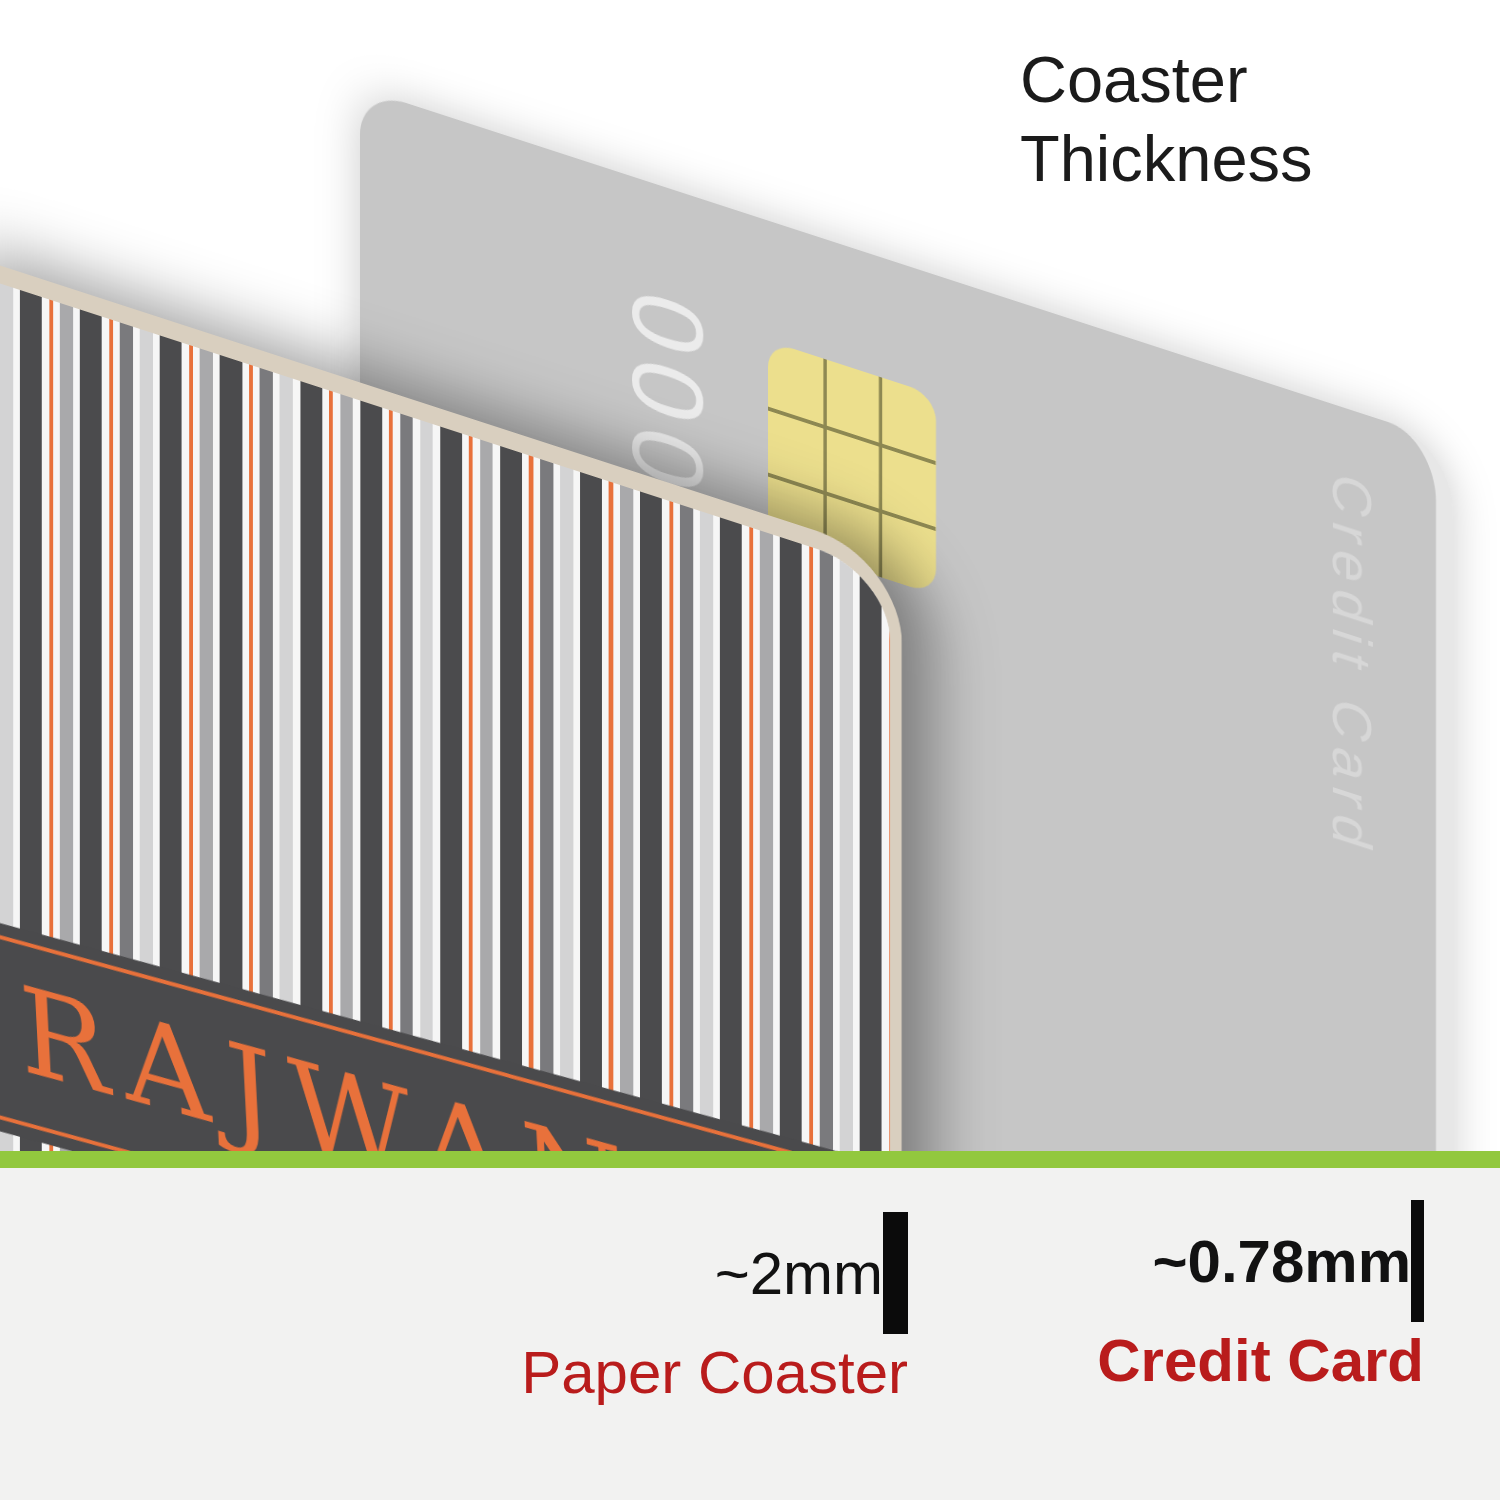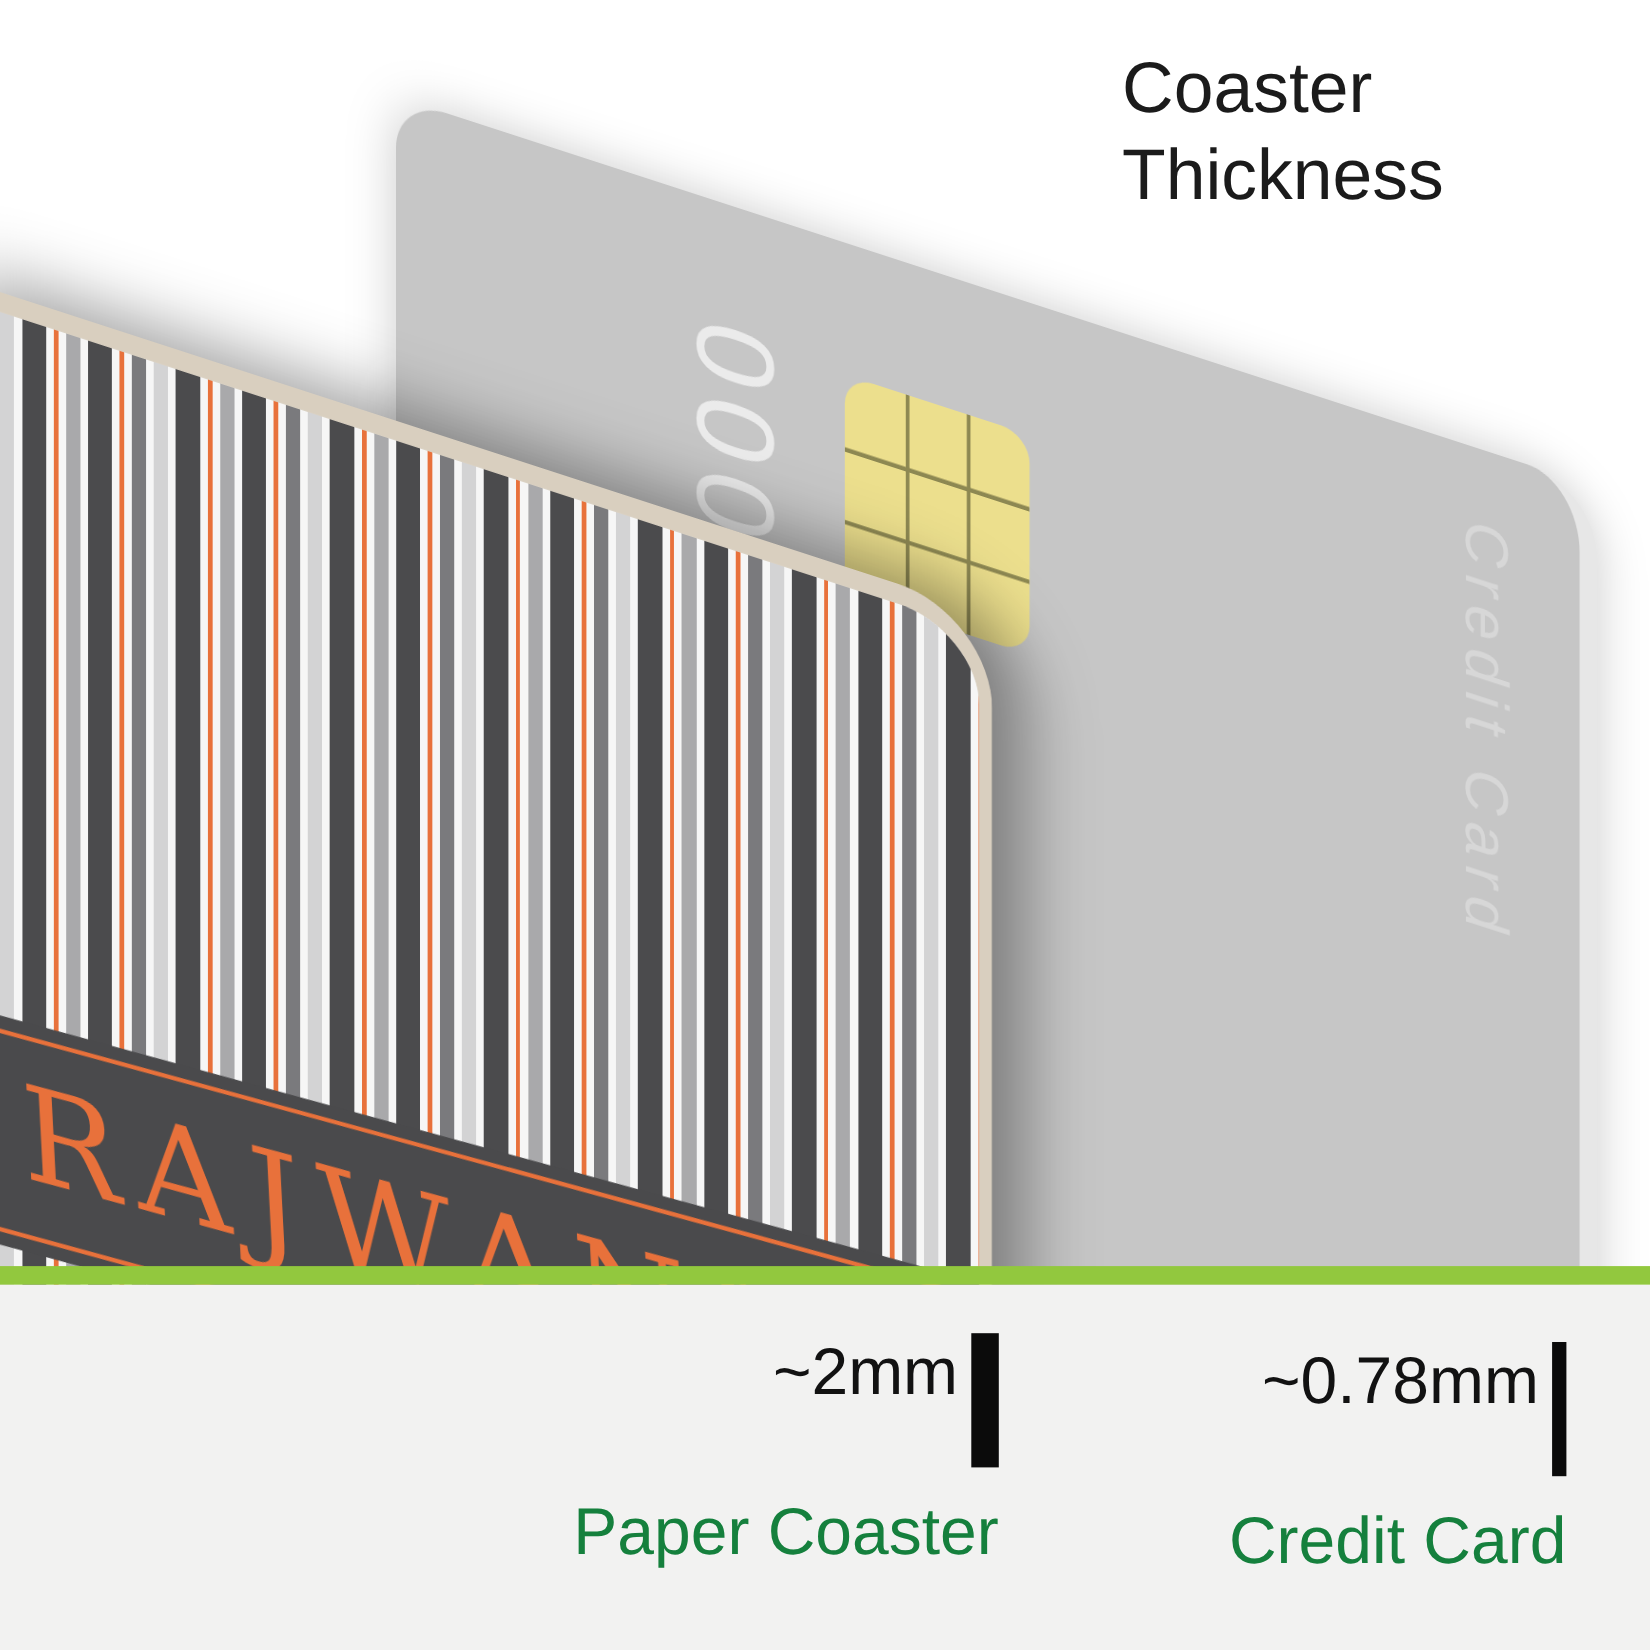--- a/index.html
+++ b/index.html
@@ -78,27 +78,27 @@
   .divider {
     position:absolute; left:0; top:1151px; width:100%; height:17px;
     background:var(--divider,#92c83e); z-index:5;
   }
   .panel {
     position:absolute; left:0; top:1168px; width:100%; height:332px;
     background:#f2f2f1; z-index:5;
   }
   .measure { position:absolute; display:flex; flex-direction:column; align-items:flex-end; }
   .measure-coaster { right:592px; top:44px; }
-  .measure-card   { right:76px;  top:52px; }
-  .mrow { display:flex; gap:12px; }
+  .measure-card   { right:76px;  top:32px;font-weight:bold; }
+  .mrow { display:flex; align-items:center; }
   .mvalue { font-size:60px; color:#121212; white-space:nowrap; }
   .mbar { background:#0b0b0b; height:122px; }
   .mbar.thick { width:25px; }
   .mbar.thin  { width:13px; }
-  .mlabel { font-size:60px; color:#15803d; margin-top:24px; white-space:nowrap; }
+  .mlabel { font-size:60px; color:#b91c1c; margin-top:4px; white-space:nowrap; }
 </style>
 </head>
 <body>
 
 <div class="stage" style="--card-bg: #c6c6c6; --chip-bg: #ecdf8d; --chip-line: #8d8852; --edge: #d9cfbf; --banner: #4a4a4c; --accent: #e8713b; --divider: #92c83e;">
 
   <div class="card">
     <div class="card-number">0000</div>
     <div class="chip">
       <svg viewBox="0 0 100 100" preserveAspectRatio="none" aria-hidden="true">

